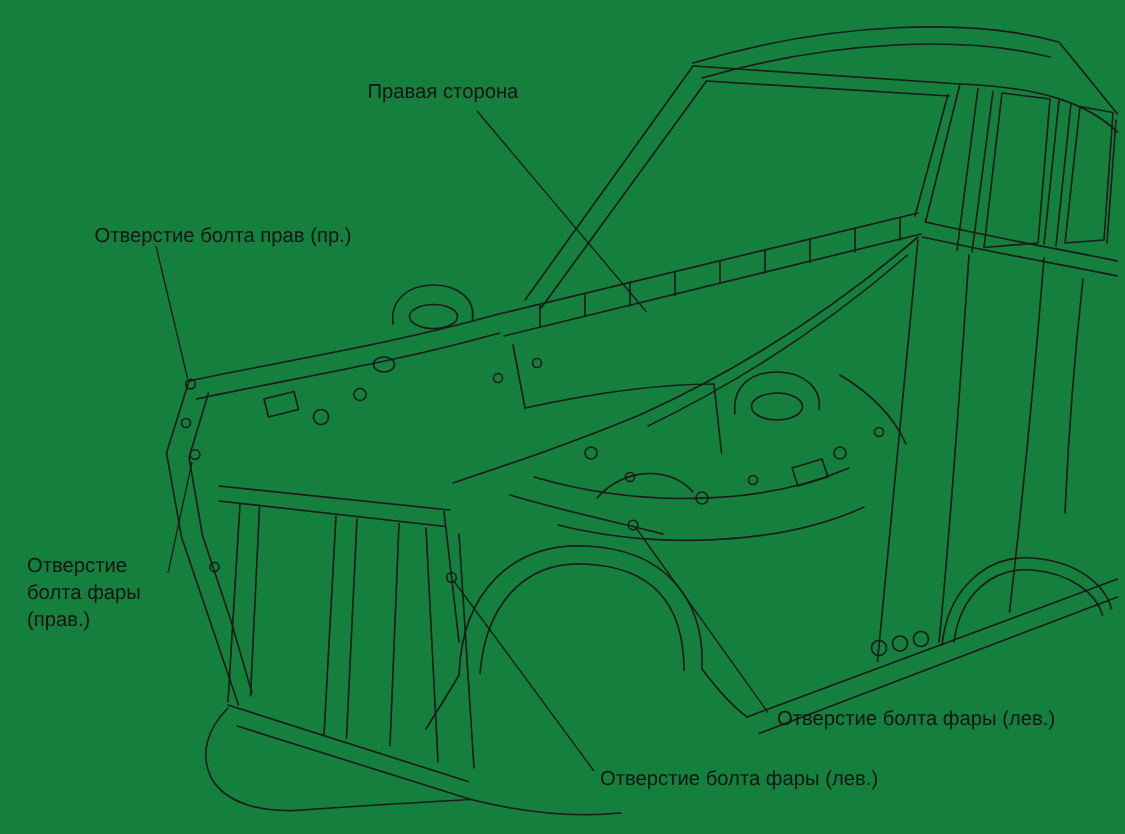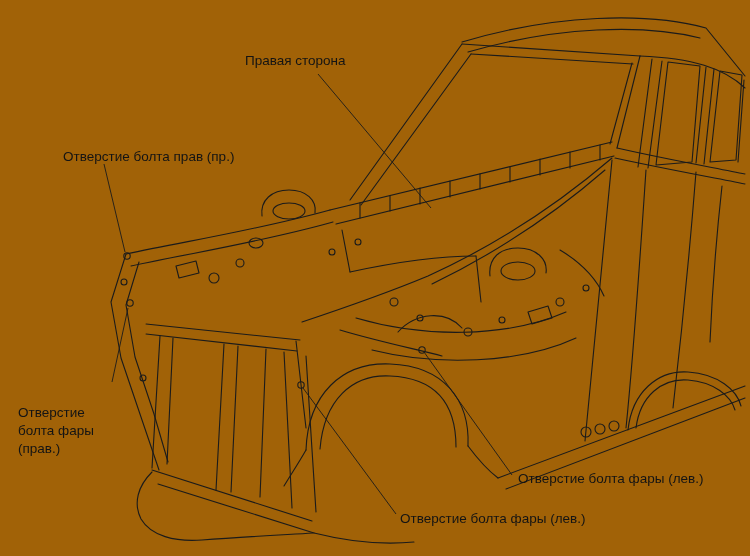--- a/index.html
+++ b/index.html
@@ -1,19 +1,19 @@
 <!DOCTYPE html>
 <html><head>
 <meta charset="utf-8">
 <style>
   html,body{margin:0;padding:0;background:#ffffff;}
   .stage{
     position:relative;
     width:750px;height:556px;
-    background:#a16207;
+    background:#15803d;
     overflow:hidden;
     font-family:"Liberation Sans", sans-serif;
   }
   .stage svg{position:absolute;left:0;top:0;}
   .lbl{
     position:absolute;
     color:#141414;
     font-size:13.5px;
     line-height:1.35;
     white-space:nowrap;
@@ -133,19 +133,19 @@
       <path d="M112,382 L128,308"></path>
       <path d="M512,475 L424,352"></path>
       <path d="M396,514 L303,388"></path>
     </g>
   </svg>
 
   <div class="lbl" style="left:245px; top:52px;">Правая сторона</div>
 
   <div class="lbl" style="left:63px; top:148px;">Отверстие болта прав (пр.)</div>
 
-  <div class="lbl block" style="left:18px; top:368px;margin-top:36px;">Отверстие болта фары (прав.)</div>
+  <div class="lbl block" style="left:18px; top:368px;">Отверстие болта фары (прав.)</div>
 
   <div class="lbl" style="left:518px; top:470px;">Отверстие болта фары (лев.)</div>
 
   <div class="lbl" style="left:400px; top:510px;">Отверстие болта фары (лев.)</div>
 
 </div>
 
 </body></html>

